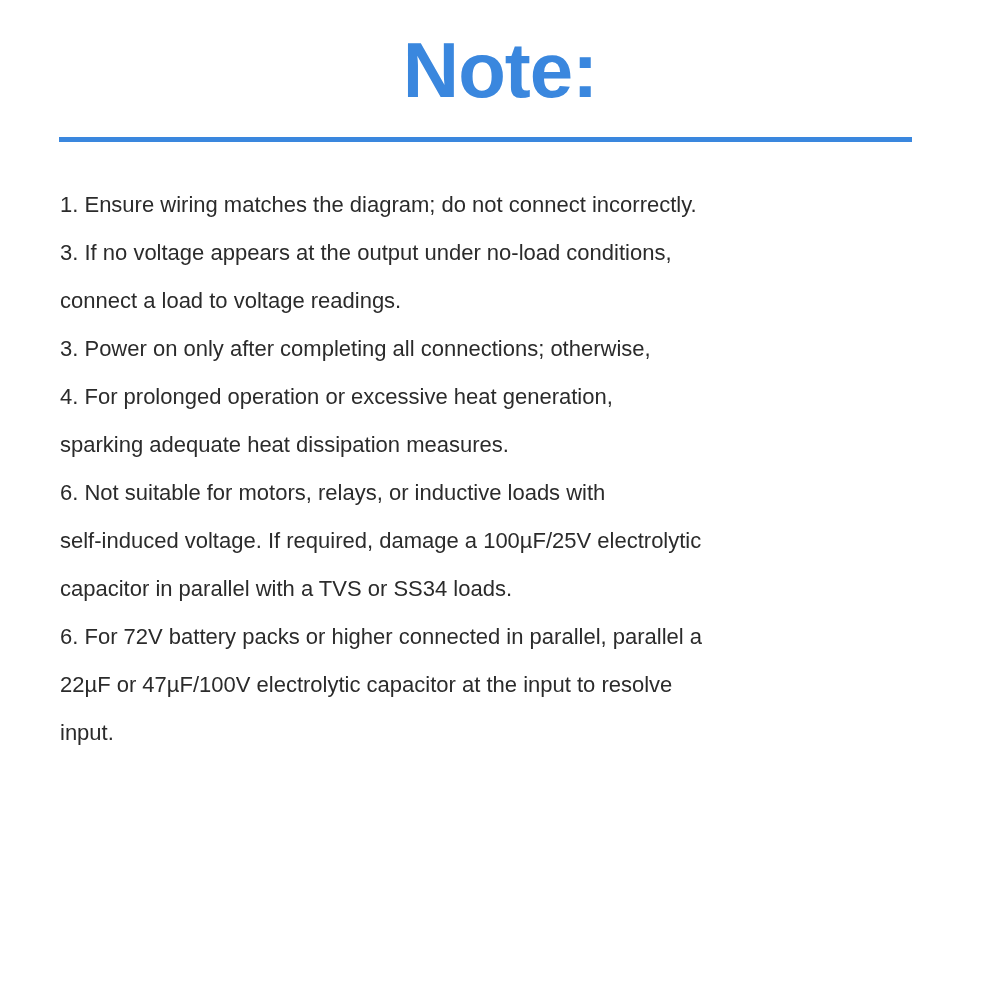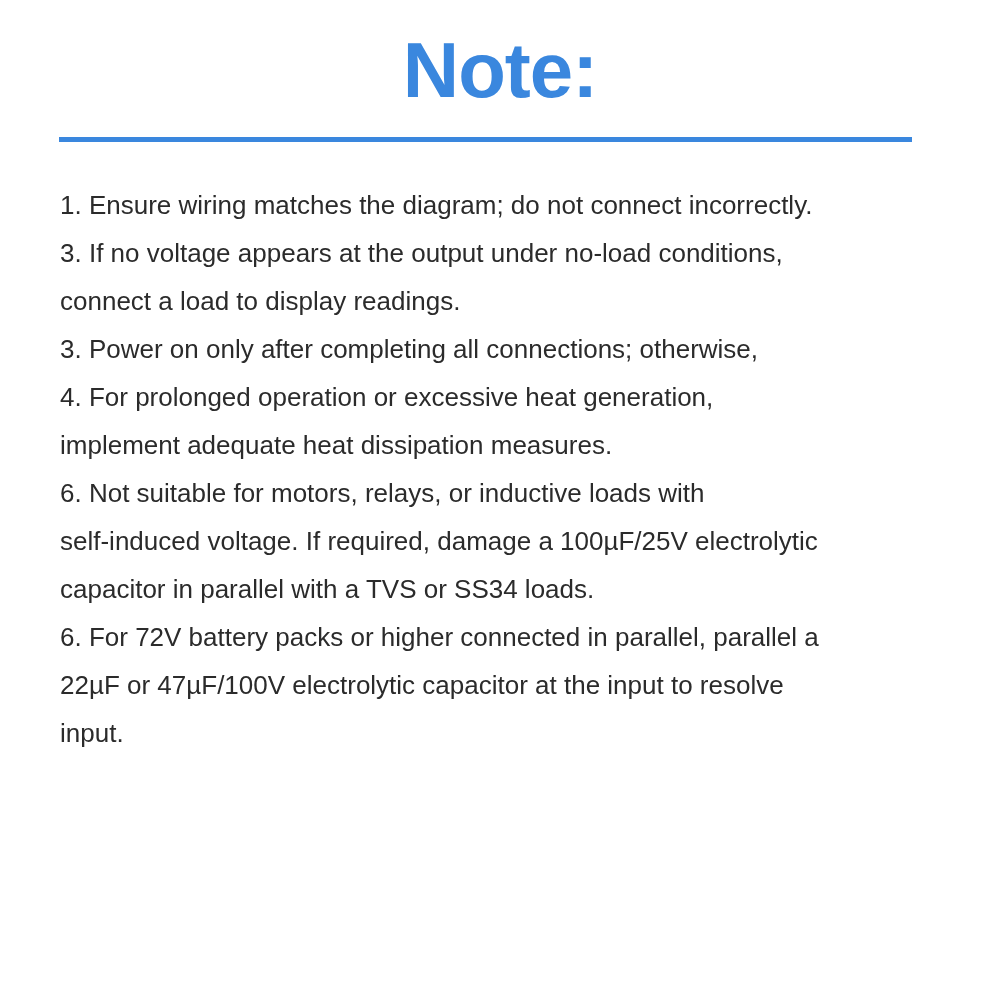--- a/index.html
+++ b/index.html
@@ -33,44 +33,44 @@
   .divider {
     position: absolute;
     top: 137px; left: 59px;
     width: 853px; height: 5px;
     background: var(--accent);
   }
   .notes {
     position: absolute;
     top: 181px; left: 60px;
     width: 890px;
-    font-size: 26px;
+    font-size: 22px;
     line-height: 48px;
     color: var(--text);
   }
   .note-line {
     white-space: nowrap;
   }
 </style>
 </head>
 <body>
 
 <div class="canvas">
 
   <h1 class="title">Note:</h1>
 
   <div class="divider"></div>
 
   <div class="notes">
     <div class="note-line">1. Ensure wiring matches the diagram; do not connect incorrectly.</div>
     <div class="note-line">3. If no voltage appears at the output under no-load conditions,</div>
-    <div class="note-line">connect a load to display readings.</div>
+    <div class="note-line">connect a load to voltage readings.</div>
     <div class="note-line">3. Power on only after completing all connections; otherwise,</div>
     <div class="note-line">4. For prolonged operation or excessive heat generation,</div>
-    <div class="note-line">implement adequate heat dissipation measures.</div>
+    <div class="note-line">sparking adequate heat dissipation measures.</div>
     <div class="note-line">6. Not suitable for motors, relays, or inductive loads with</div>
     <div class="note-line">self-induced voltage. If required, damage a 100µF/25V electrolytic</div>
     <div class="note-line">capacitor in parallel with a TVS or SS34 loads.</div>
     <div class="note-line">6. For 72V battery packs or higher connected in parallel, parallel a</div>
     <div class="note-line">22µF or 47µF/100V electrolytic capacitor at the input to resolve</div>
     <div class="note-line">input.</div>
   </div>
 
 </div>
 

